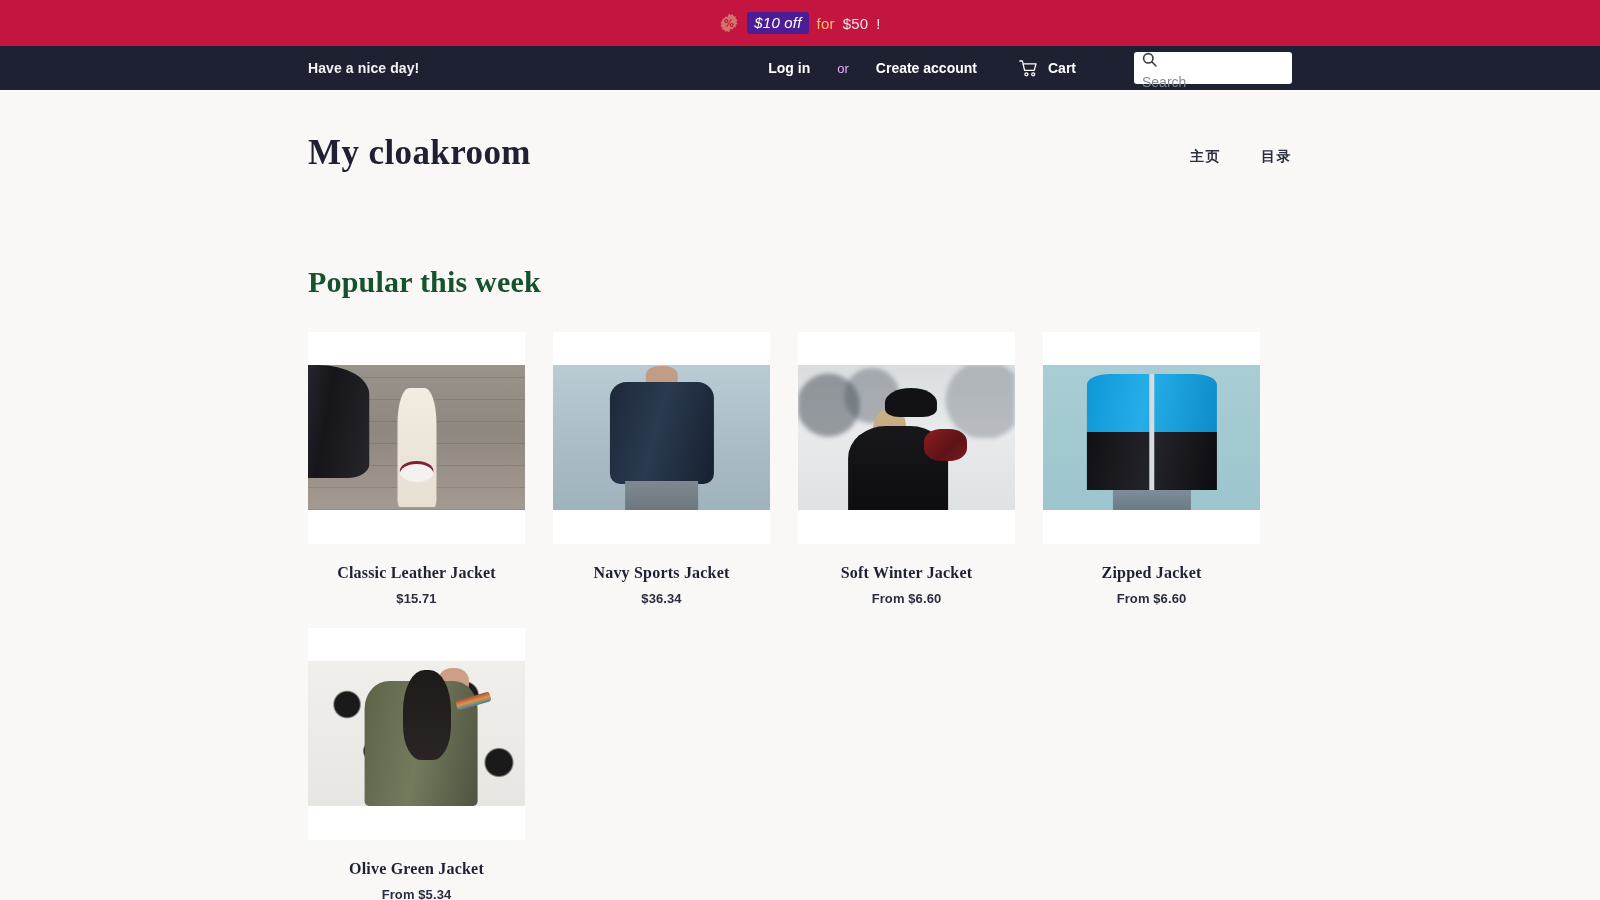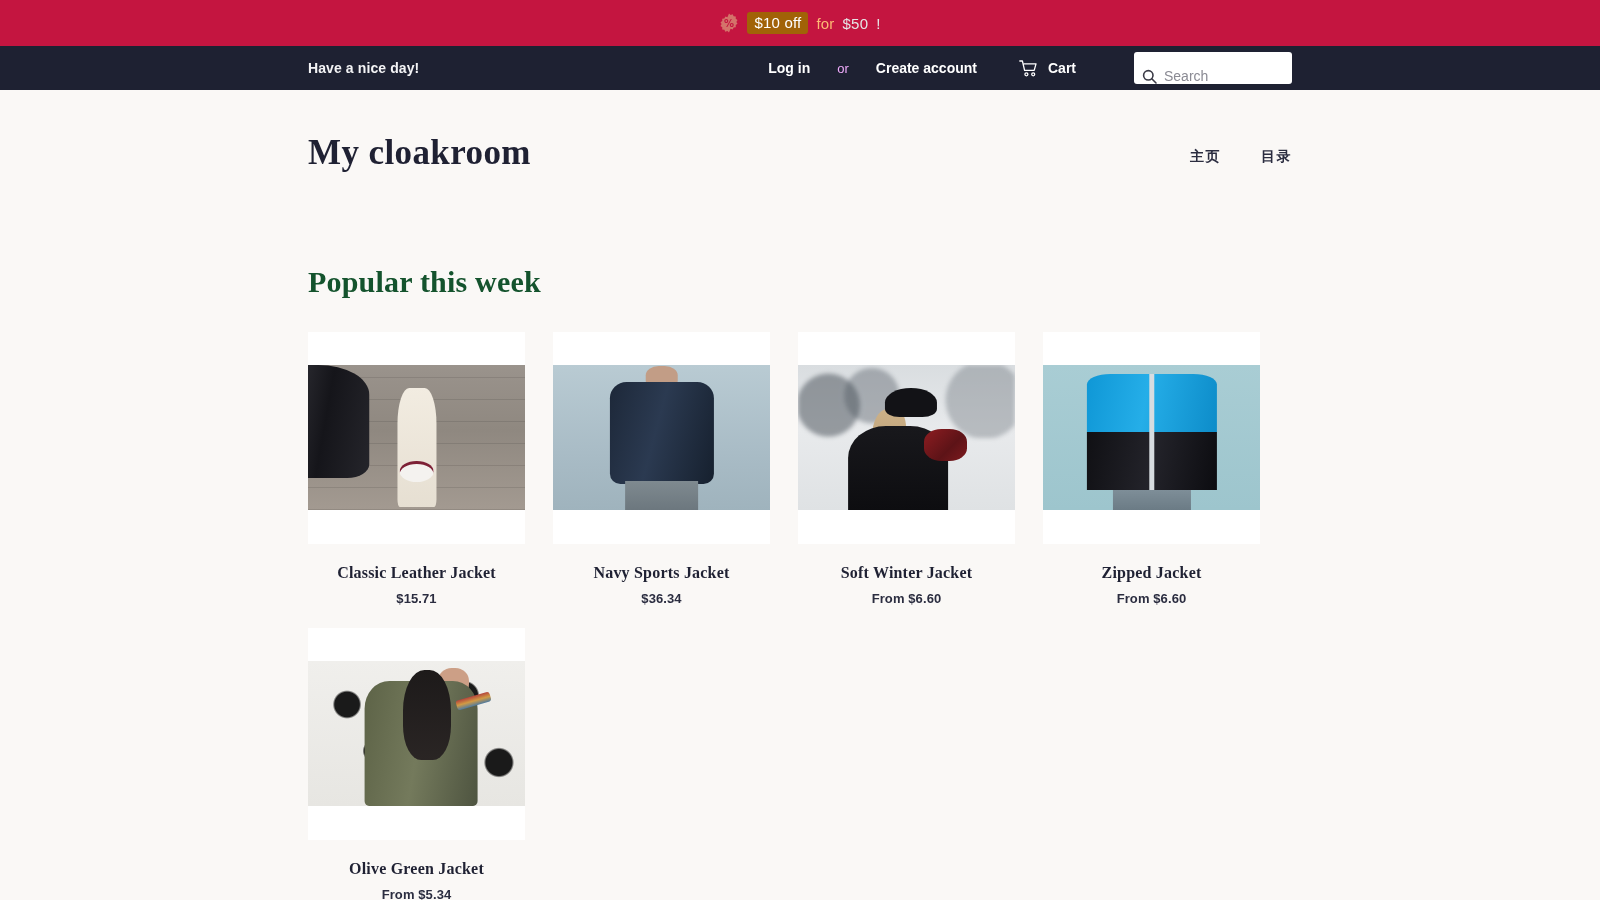--- a/index.html
+++ b/index.html
@@ -32,26 +32,27 @@
     width: 20px;
     height: 20px;
     flex: 0 0 20px;
     position: relative;
     display: inline-flex;
     align-items: center;
     justify-content: center;
   }
   .promo-badge svg { display: block; }
   .promo-pill {
-    background: #a16207;
+    background: #4c1d95;
     color: #ffffff;
     padding: 2px 7px 3px 7px;
     border-radius: 3px;
     font-size: 15px;
     line-height: 1.15;
+    font-style: italic;
   }
   .promo-for { color: #fdba74; font-size: 15px; }
   .promo-amount { color: #e5e5e5; font-size: 15px; }
 
   
   .util-bar {
     height: 44px;
     background: #1e2132;
     display: flex;
     align-items: center;
@@ -102,23 +103,24 @@
   }
   .cart-icon svg { display: block; }
 
   .search-wrap {
     margin-left: 42px;
     width: 158px;
     height: 32px;
     background: #ffffff;
     border-radius: 3px;
     display: flex;
-    align-items: flex-end;
+    align-items: flex-start;
     padding: 0 8px;
     gap: 7px;
+    flex-direction: column;
   }
   .search-icon svg { display: block; }
   .search-input {
     border: 0;
     outline: none;
     background: transparent;
     font-family: "Liberation Sans", sans-serif;
     font-size: 14px;
     color: #444;
     width: 100%;

